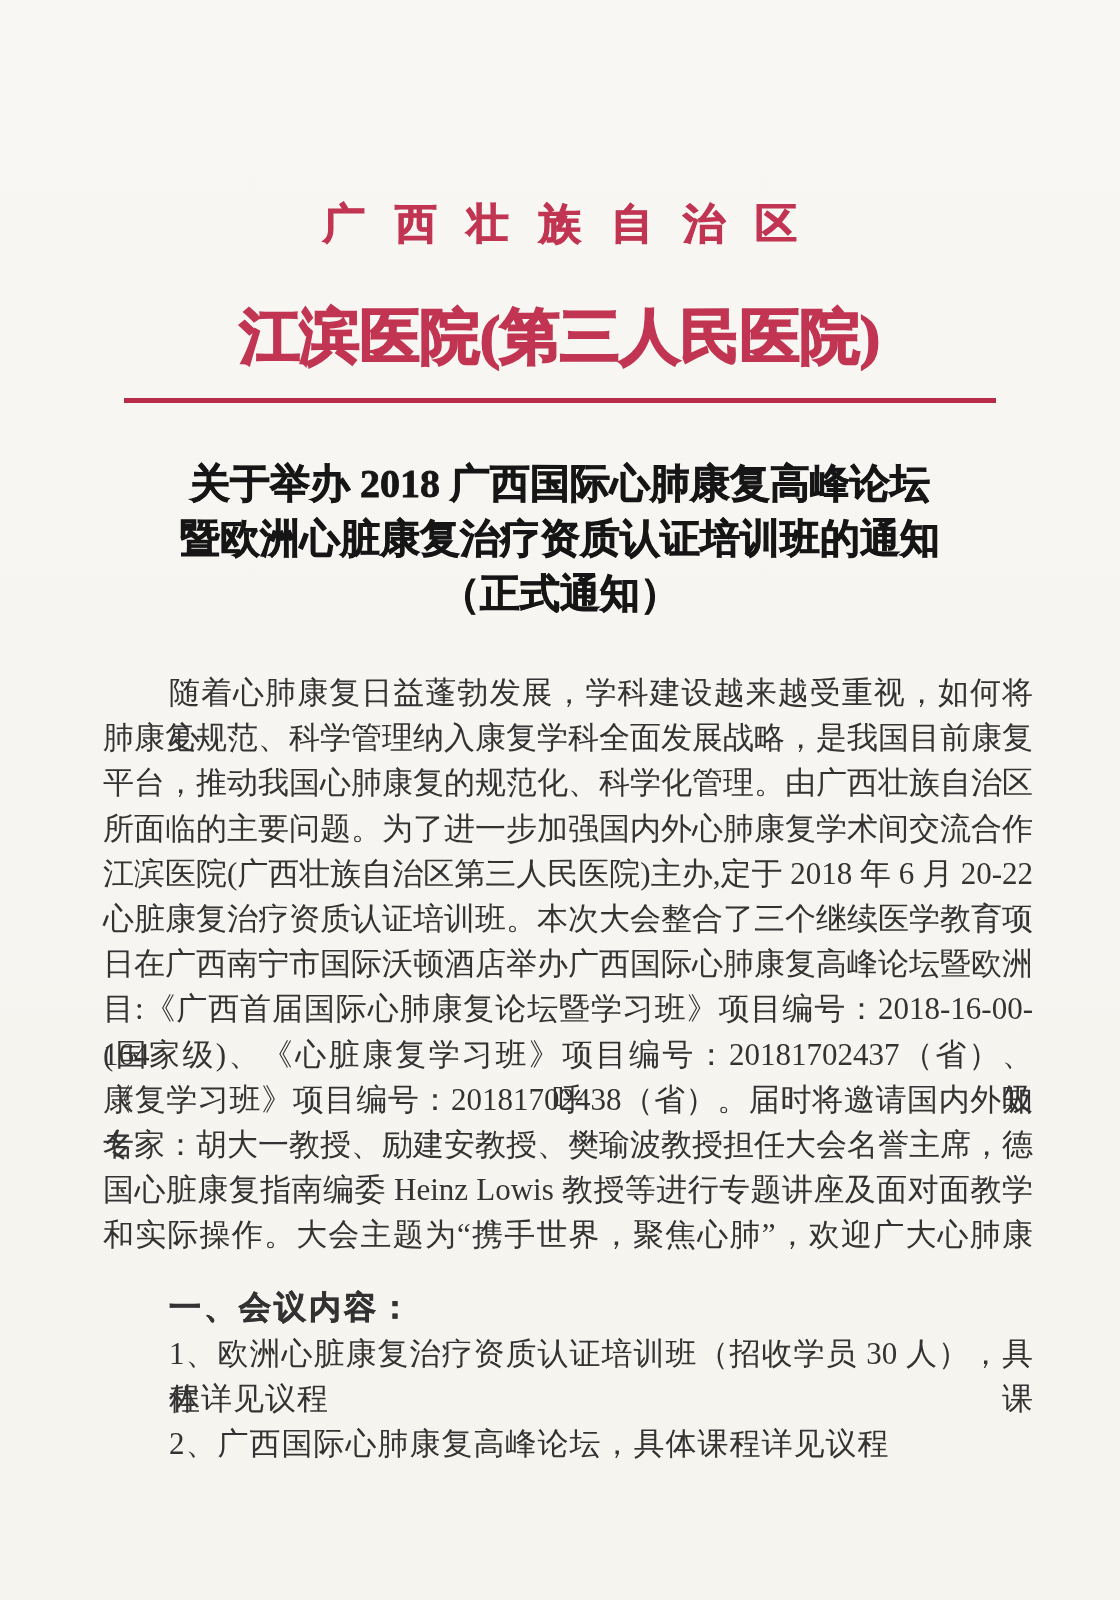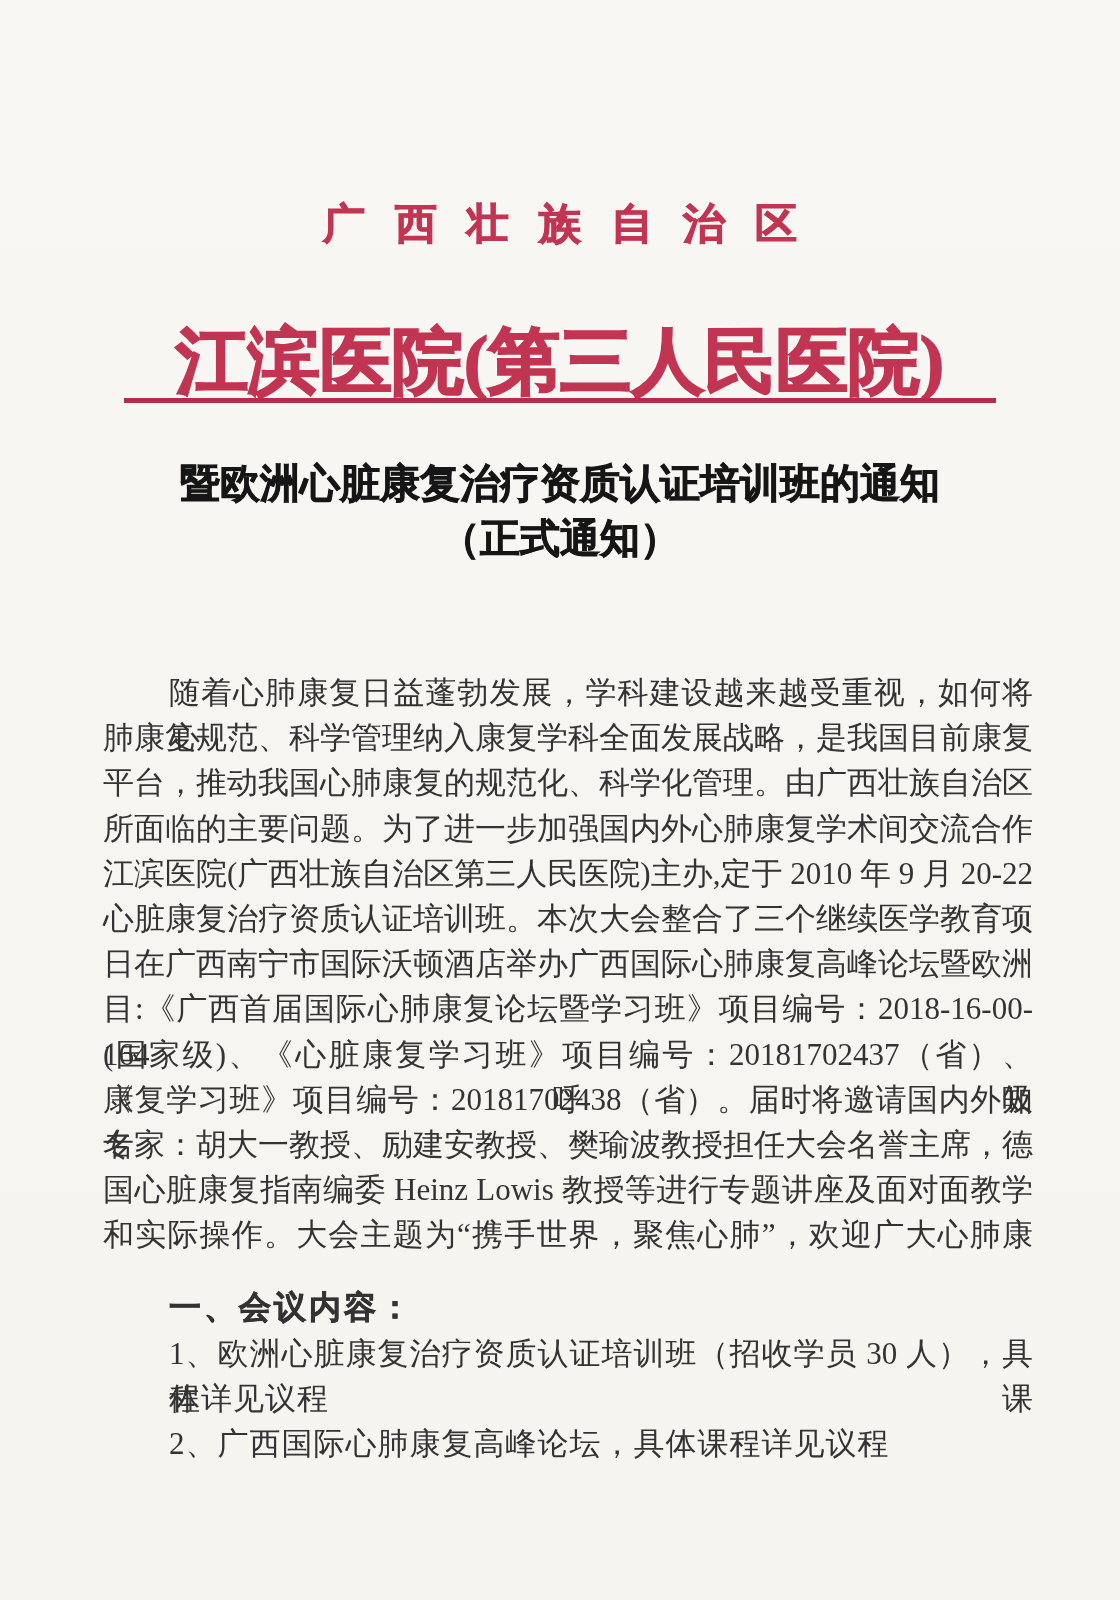--- a/index.html
+++ b/index.html
@@ -27,25 +27,24 @@
     box-sizing: border-box;
     color: var(--red, #c13553);
     -webkit-text-stroke: 1px currentColor;
   }
   .hospital-name {
     position: absolute;
     top: 296px;
     left: 0;
     width: 100%;
     text-align: center;
-    font-size: 72px;
+    font-size: 60px;
     line-height: 82px;
     font-weight: bold;
     color: var(--red, #c13553);
-    margin-top: 25px;
     -webkit-text-stroke: 2px currentColor;
   }
   .red-rule {
     position: absolute;
     top: 398px;
     left: 124px;
     width: 872px;
     height: 5px;
     background: var(--rule_red, #b72b4b);
   }
@@ -97,30 +96,31 @@
 
 <div class="page">
 
   <div class="region-name">广西壮族自治区</div>
 
   <div class="hospital-name">江滨医院(第三人民医院)</div>
 
   <div class="red-rule"></div>
 
   <div class="doc-title">
+    <div>关于举办 2018 广西国际心肺康复高峰论坛</div>
     <div>暨欧洲心脏康复治疗资质认证培训班的通知</div>
     <div>（正式通知）</div>
   </div>
 
   <div class="body-text">
     <div class="ln indent justify">随着心肺康复日益蓬勃发展，学科建设越来越受重视，如何将心</div>
     <div class="ln justify">肺康复规范、科学管理纳入康复学科全面发展战略，是我国目前康复</div>
     <div class="ln justify">平台，推动我国心肺康复的规范化、科学化管理。由广西壮族自治区</div>
     <div class="ln justify">所面临的主要问题。为了进一步加强国内外心肺康复学术间交流合作</div>
-    <div class="ln justify">江滨医院(广西壮族自治区第三人民医院)主办,定于 2010 年 9 月 20-22</div>
+    <div class="ln justify">江滨医院(广西壮族自治区第三人民医院)主办,定于 2018 年 6 月 20-22</div>
     <div class="ln justify">心脏康复治疗资质认证培训班。本次大会整合了三个继续医学教育项</div>
     <div class="ln justify">日在广西南宁市国际沃顿酒店举办广西国际心肺康复高峰论坛暨欧洲</div>
     <div class="ln justify">目:《广西首届国际心肺康复论坛暨学习班》项目编号：2018-16-00-164</div>
     <div class="ln justify">(国家级)、《心脏康复学习班》项目编号：20181702437（省）、《呼吸</div>
     <div class="ln justify">康复学习班》项目编号：20181702438（省）。届时将邀请国内外知名</div>
     <div class="ln justify">专家：胡大一教授、励建安教授、樊瑜波教授担任大会名誉主席，德</div>
     <div class="ln justify">国心脏康复指南编委 Heinz Lowis 教授等进行专题讲座及面对面教学</div>
     <div class="ln justify">和实际操作。大会主题为“携手世界，聚焦心肺”，欢迎广大心肺康</div>
     <div class="ln indent bold">一、会议内容：</div>
     <div class="ln indent justify">1、欧洲心脏康复治疗资质认证培训班（招收学员 30 人），具体课</div>

